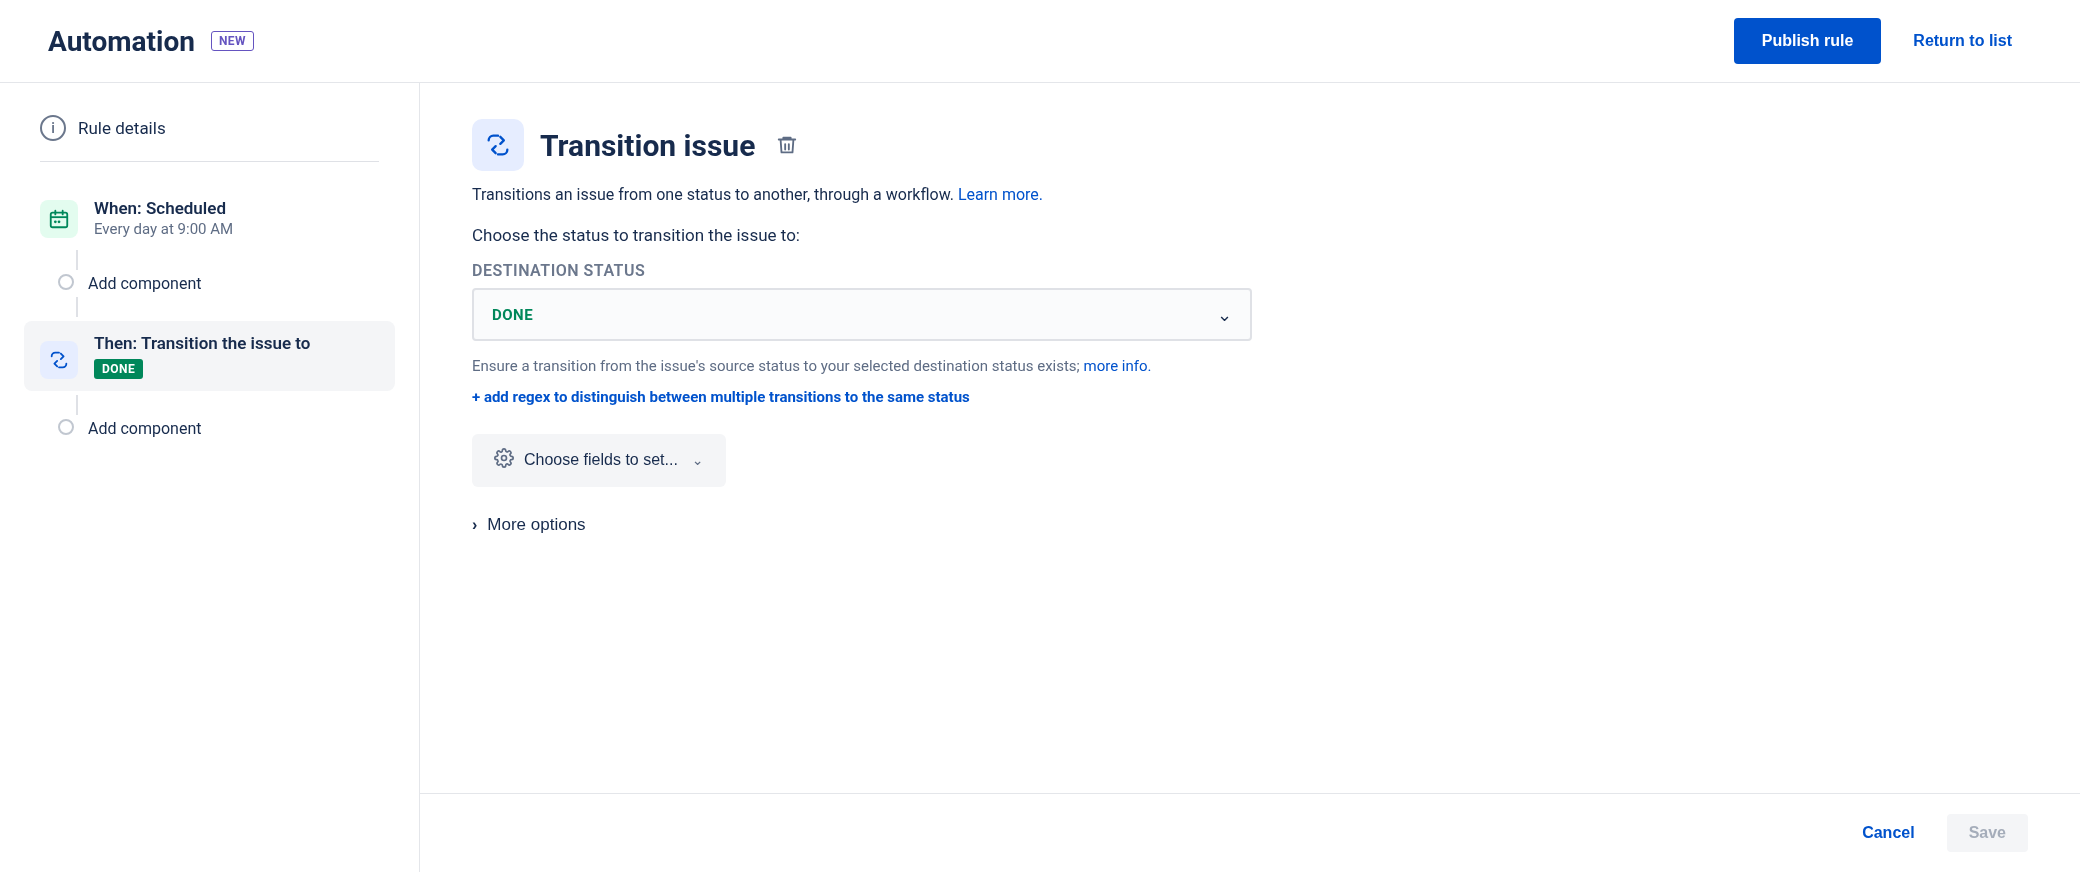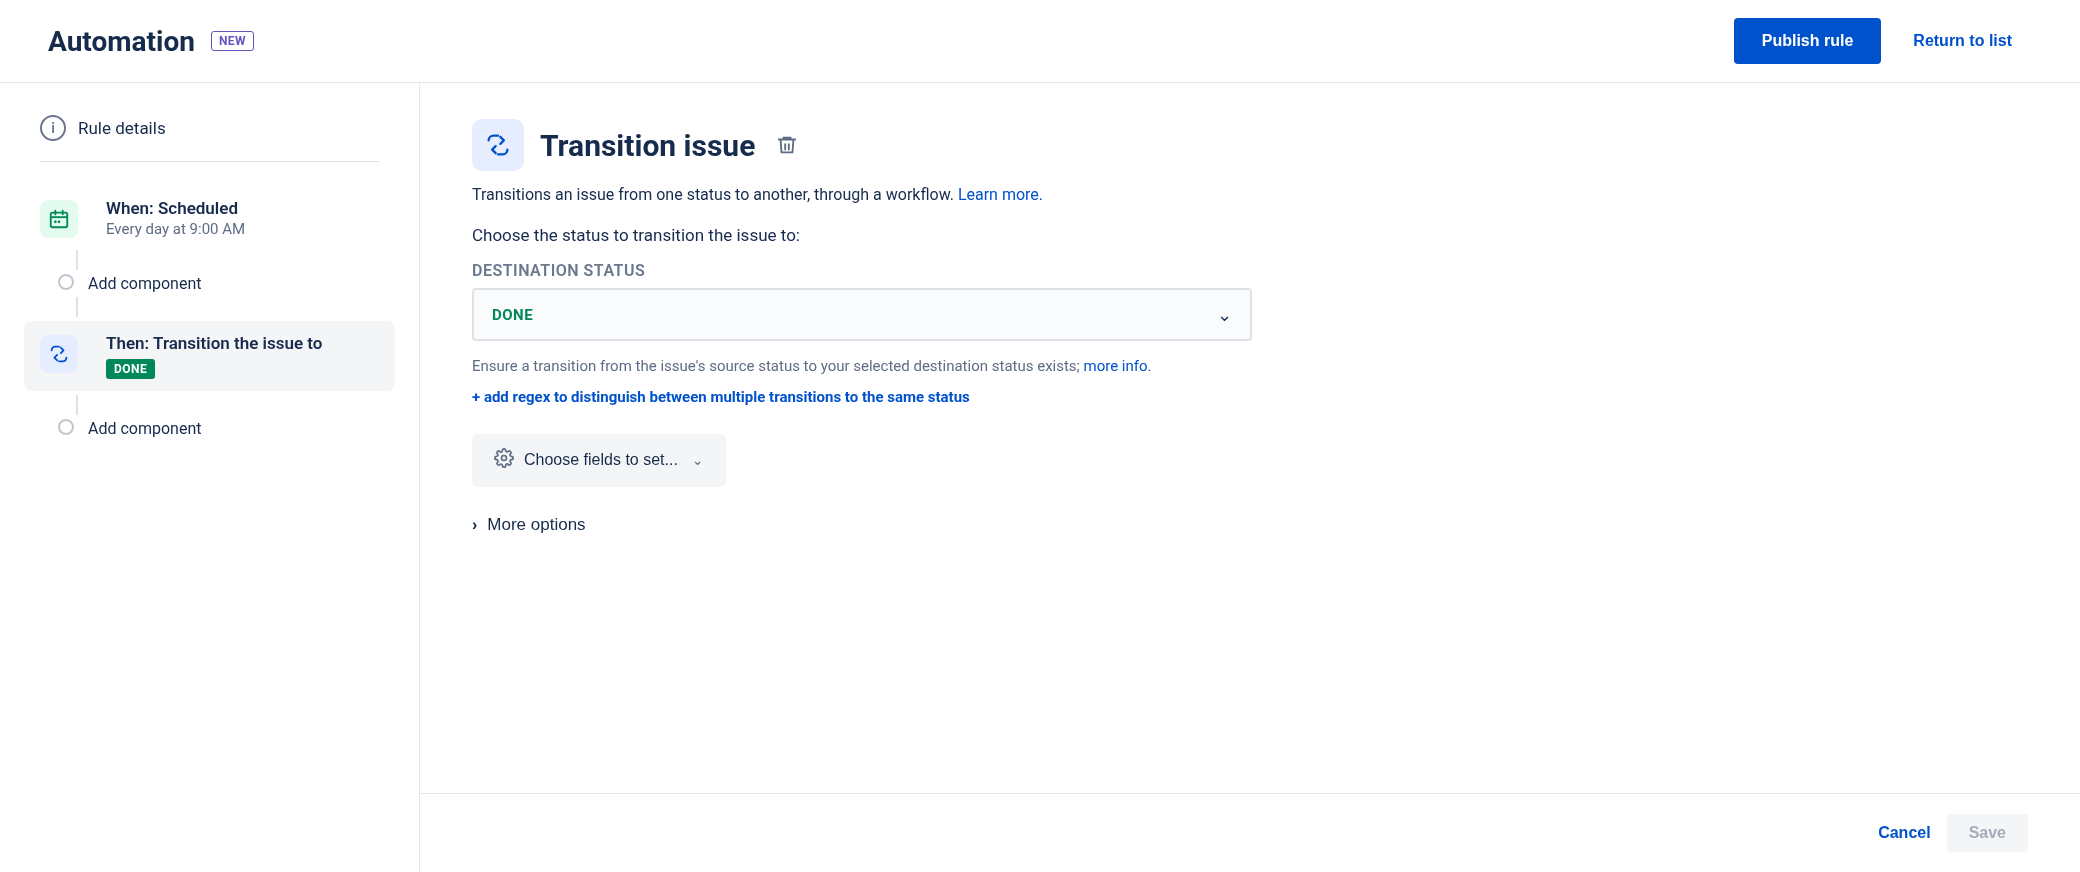--- a/index.html
+++ b/index.html
@@ -127,22 +127,22 @@
 
     
     .workflow-section {
       display: flex;
       flex-direction: column;
       gap: 0;
     }
 
     .workflow-item {
       display: flex;
-      align-items: flex-start;
-      gap: 28px;
+      align-items: flex-end;
+      gap: 16px;
       padding: 12px 0;
     }
 
     .workflow-item-icon {
       width: 38px;
       height: 38px;
       border-radius: 8px;
       display: flex;
       align-items: center;
       justify-content: center;
@@ -371,20 +371,21 @@
     .chevron-right {
       font-size: 16px;
       font-weight: 700;
     }
 
     
     .panel-footer {
       display: flex;
       justify-content: flex-end;
       align-items: center;
+      gap: 16px;
       padding: 20px 52px;
       border-top: 1px solid #e4e6ea;
       background: #fff;
     }
 
     .btn-cancel {
       background: transparent;
       border: none;
       color: #0052cc;
       font-size: 16px;

